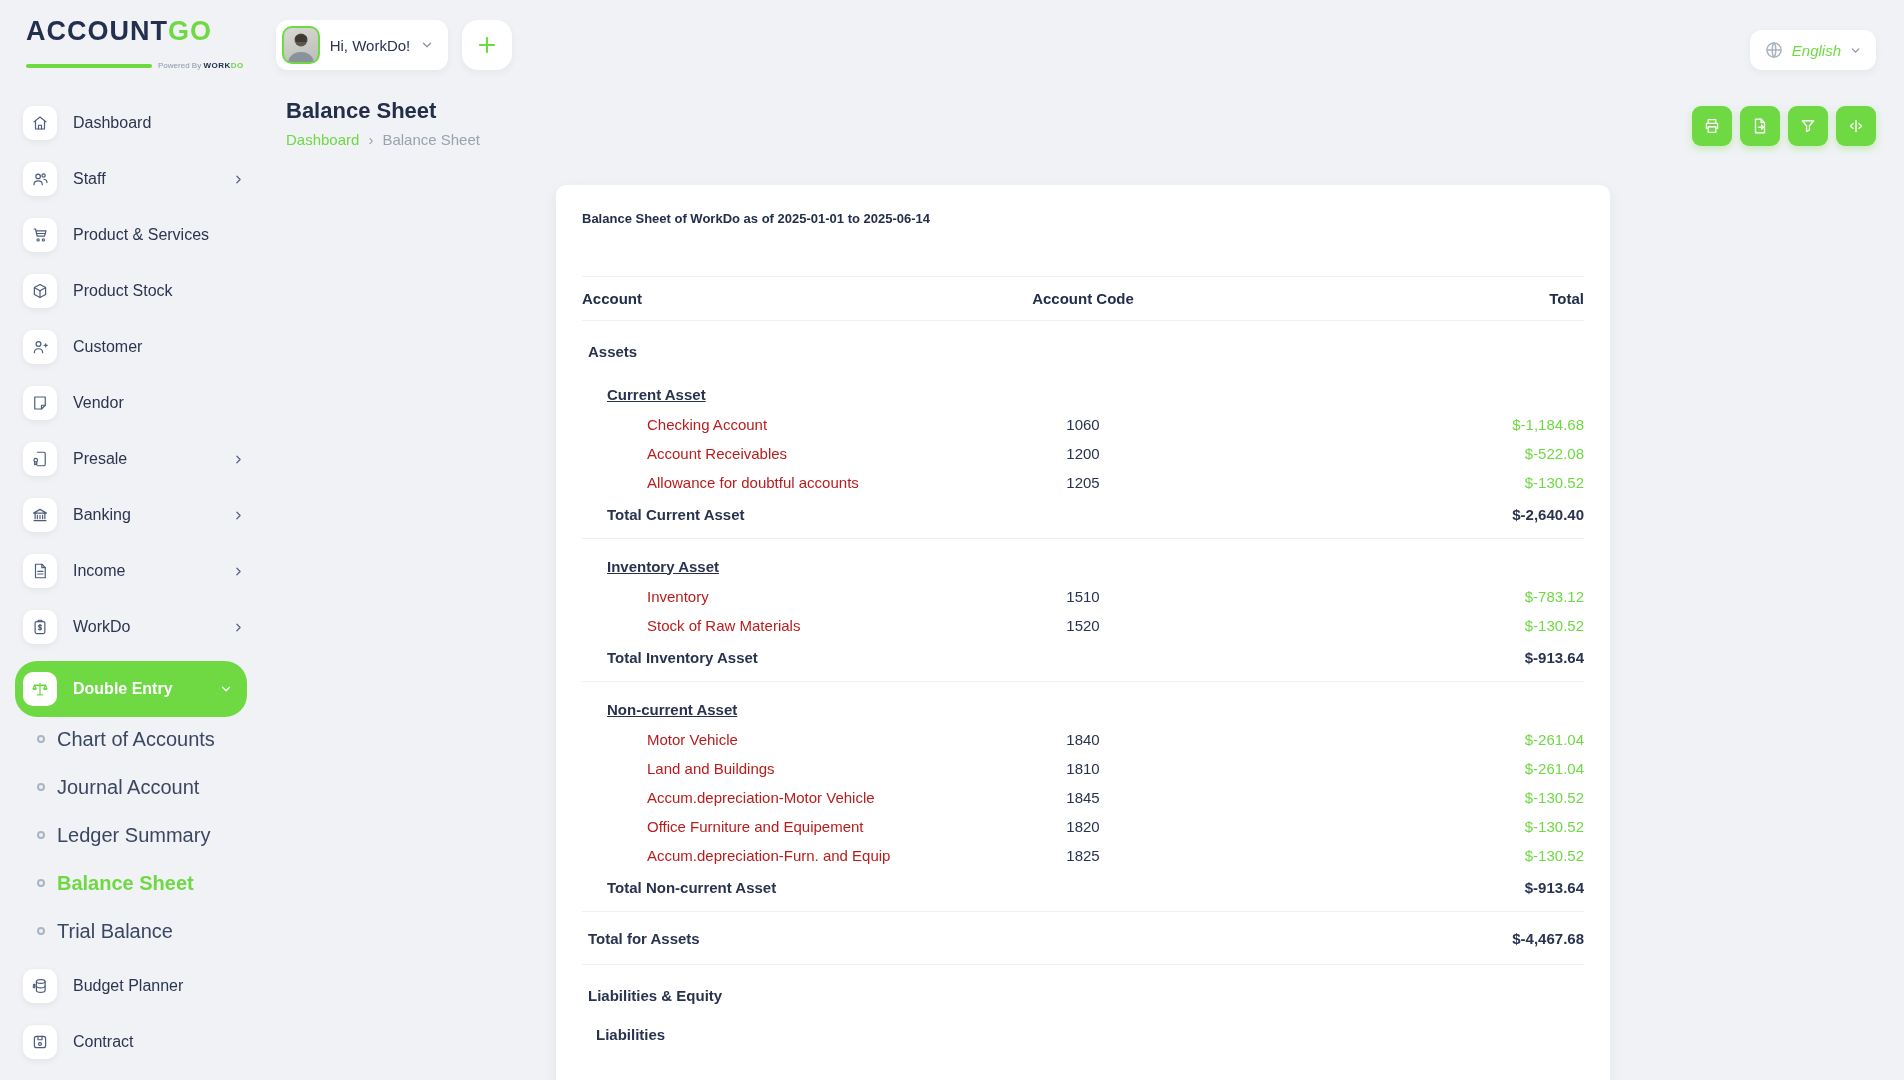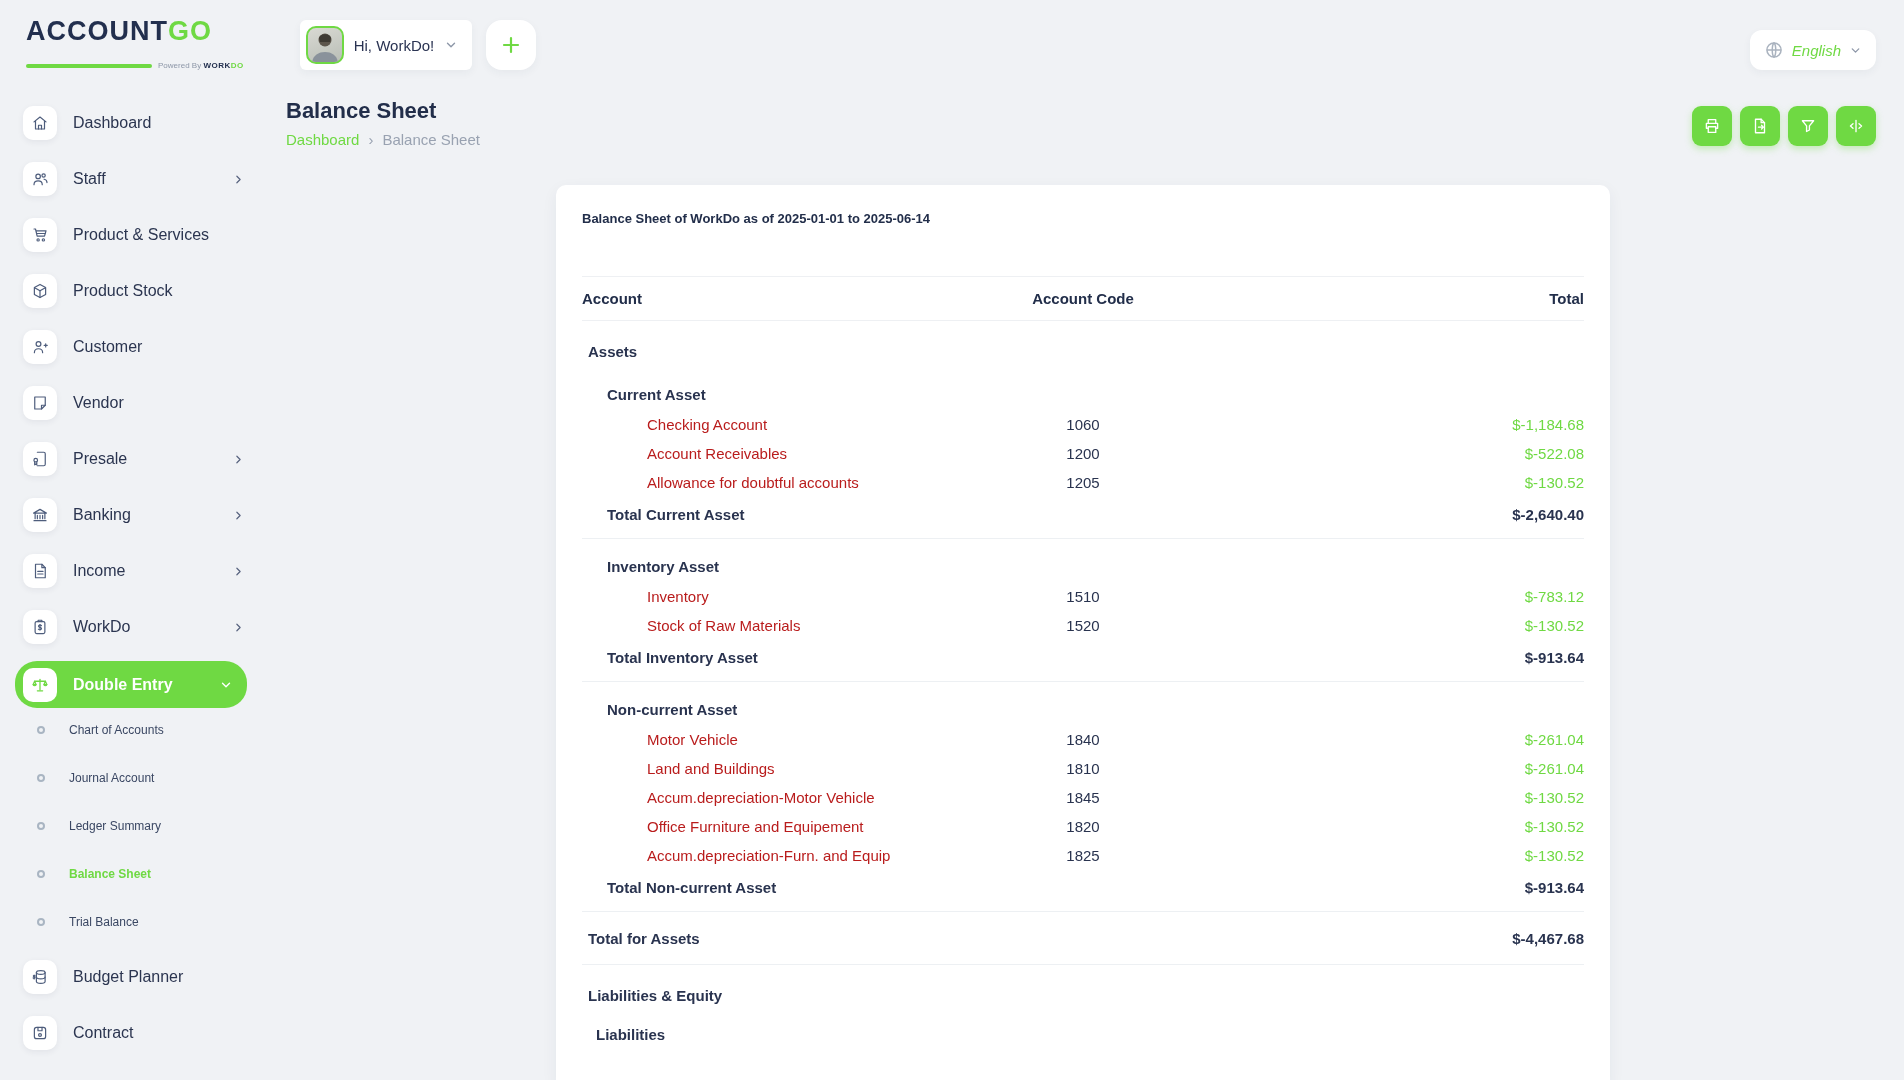--- a/index.html
+++ b/index.html
@@ -12,45 +12,45 @@
   
   .topbar { height:70px; display:flex; align-items:flex-end; padding:0 28px 0 26px; }
   .logo { display:flex; flex-direction:column; cursor:pointer; }
   .logo-text { font-size:27px; font-weight:800; letter-spacing:1px; line-height:1; color:#222f4e; }
   .logo-text .go { color:#6fd943; }
   .logo-sub { display:flex; align-items:center; margin-top:16px; }
   .logo-bar { height:4px; width:126px; background:#6fd943; border-radius:2px; }
   .logo-tag { font-size:8px; color:#8d97a8; margin-left:6px; white-space:nowrap; }
   .logo-tag b { color:#222f4e; letter-spacing:.5px; }
   .logo-tag b .go { color:#6fd943; }
-  .user-pill { display:flex; align-items:center; gap:10px; background:#fff; border-radius:6px;
-    padding:6px 14px 6px 6px; margin-left:56px; box-shadow:0 3px 8px rgba(40,50,80,.05); cursor:pointer; }
+  .user-pill { display:flex; align-items:center; gap:10px; background:#fff; border-radius:12px;
+    padding:6px 14px 6px 6px; margin-left:32px; box-shadow:0 3px 8px rgba(40,50,80,.05); cursor:pointer; }
   .avatar { width:38px; height:38px; border-radius:10px; border:2px solid #6fd943;
     background:linear-gradient(160deg,#d9d9d3,#b9beb6); overflow:hidden; display:flex; align-items:flex-end; justify-content:center; }
   .user-pill .greet { font-size:15px; color:#2a3352; }
   .add-btn { width:50px; height:50px; margin-left:14px; background:#fff; border:none; border-radius:16px;
     box-shadow:0 3px 8px rgba(40,50,80,.05); display:flex; align-items:center; justify-content:center; cursor:pointer; }
   .spacer { flex:1; }
   .lang-pill { display:flex; align-items:center; gap:8px; background:#fff; border-radius:12px;
     padding:10px 14px; box-shadow:0 3px 8px rgba(40,50,80,.05); cursor:pointer; }
   .lang-pill .lang { font-size:15px; color:#6fd943;font-style:italic; }
   
   .layout { display:flex; height:1010px; }
   .sidebar { width:262px; padding:36px 0 0 23px; flex-shrink:0; }
   .s-item { display:flex; align-items:center; height:34px; margin-bottom:22px; width:226px; cursor:pointer; }
   .s-icon { width:34px; height:34px; background:#fff; border-radius:10px; box-shadow:0 2px 6px rgba(37,47,74,.07);
     display:flex; align-items:center; justify-content:center; flex-shrink:0; }
   .s-label { font-size:16px; font-weight:500; color:#2b3550; margin-left:16px; white-space:nowrap; }
   .s-chev { margin-left:auto; margin-right:4px; display:flex; }
-  .s-item.active { background:#6fd943; border-radius:22px; height:47px; margin:-5px 0 12px -8px; padding:0 10px 0 8px; width:232px; }
+  .s-item.active { background:#6fd943; border-radius:22px; height:56px; margin:-5px 0 12px -8px; padding:0 10px 0 8px; width:232px; }
   .s-item.active .s-label { color:#fff; font-weight:700; }
   .s-item.active .s-icon { box-shadow:none; }
   .s-sub { display:flex; align-items:center; height:20px; margin-bottom:28px; padding-left:14px; cursor:pointer; }
   .bullet { width:8px; height:8px; border:2px solid #a9b5c2; border-radius:50%; flex-shrink:0; }
-  .s-sub .s-sub-label { font-size:12px; color:#3a4763; margin-left:24px; }
+  .s-sub .s-sub-label { font-size:20px; color:#3a4763; margin-left:12px; }
   .s-sub.active .s-sub-label { color:#6fd943; font-weight:700; }
   
   .main { flex:1; }
   .page-head { display:flex; justify-content:space-between; align-items:flex-start; padding:28px 28px 0 24px; }
   .page-title { font-size:22px; font-weight:700; color:#222e4a; }
   .breadcrumb { margin-top:7px; font-size:15px; color:#99a2b1; display:flex; align-items:center; gap:9px; }
   .breadcrumb a { color:#6fd943; text-decoration:none; cursor:pointer; }
   .actions { display:flex; gap:8px; margin-top:8px; }
   .act-btn { width:40px; height:40px; border:none; border-radius:9px; background:#6fd943; cursor:pointer;
     display:flex; align-items:center; justify-content:center; box-shadow:0 3px 7px rgba(111,217,67,.35); }
@@ -62,21 +62,21 @@
   .thead { border-top:1px solid #eef0f3; border-bottom:1px solid #eef0f3; padding:13px 0; font-size:15px; font-weight:700; color:#222e4a; }
   .thead .c-code { text-align:center; }
   .thead .c-total { text-align:right; }
   .trow { min-height:29px; font-size:15px; color:#29334f; }
   .trow .c-code { text-align:center; color:#29334f; }
   .trow .c-total { text-align:right; }
   .trow.section .c-label { padding-left:6px; font-weight:700; }
   .trow.section { margin-top:14px; min-height:32px; }
   .trow.group .c-label { padding-left:14px; font-weight:700; }
   .trow.group { margin-top:7px; min-height:32px; }
-  .trow.subsection .c-label { padding-left:25px; font-weight:700; }
+  .trow.subsection .c-label { padding-left:25px; font-weight:700;text-decoration:underline; }
   .trow.subsection { margin-top:11px; min-height:32px; }
   .trow.link .c-label { padding-left:65px; }
   .trow.link a { color:#b91c1c; text-decoration:none; cursor:pointer;margin-top:44px; }
   .trow.link .c-total { color:#6fd943; }
   .trow.total .c-label { padding-left:25px; font-weight:700; }
   .trow.total { min-height:33px; font-weight:700; margin-top:1px; }
   .trow.grand .c-label { padding-left:6px; font-weight:700; }
   .trow.grand { min-height:37px; font-weight:700; }
   .divider { border-bottom:1px solid #edf0f3; margin:7px 0 8px; }
   svg { display:block; }

